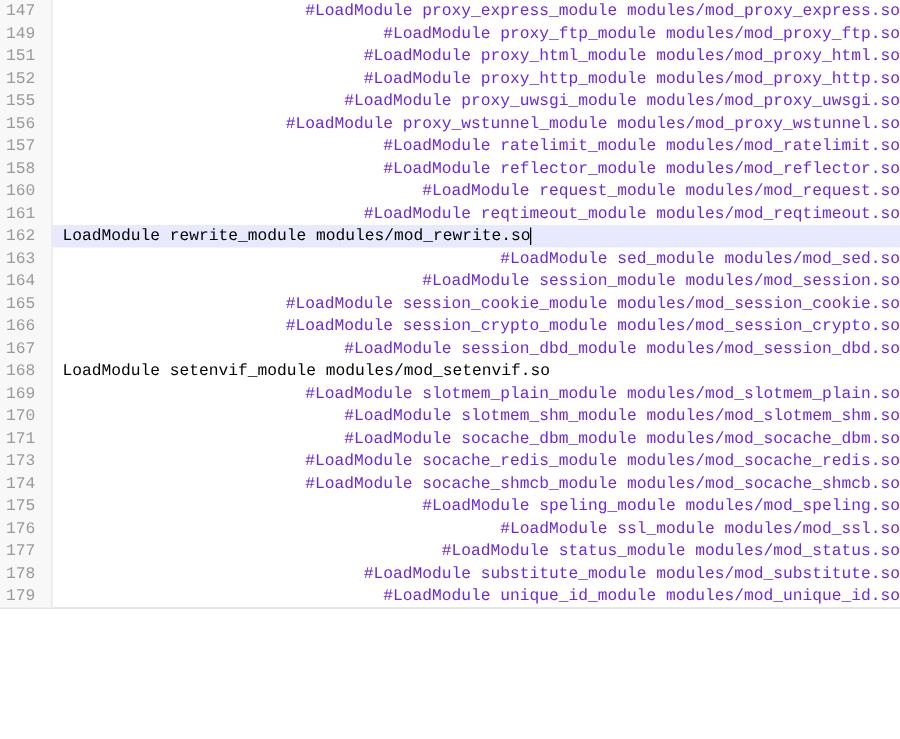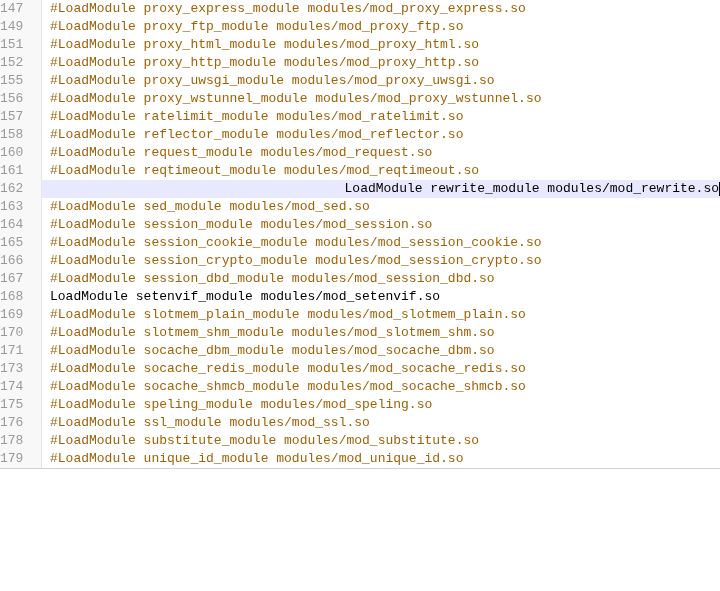--- a/index.html
+++ b/index.html
@@ -18,35 +18,35 @@
     box-sizing: border-box;
   }
   .line {
     display: flex;
     height: 18px;
     align-items: center;
   }
   .gutter {
     width: 42px;
     min-width: 42px;
-    text-align: left;
+    text-align: center;
     padding-right: 8px;
     color: #9a9a9a;
     background: #f8f8f8;
     border-right: 1px solid #e6e6e6;
     user-select: none;
     box-sizing: border-box;
   }
   .code {
     padding-left: 8px;
     white-space: pre;
     flex: 1;
   }
-  .comment { color: #a16207; }
-  .highlight { background: #e8e8ff; text-align: right; }
+  .comment { color: #6d28d9; text-align: right; }
+  .highlight { background: #e8e8ff; }
   .caret {
     display: inline-block;
     width: 1px;
     height: 14px;
     background: #000000;
     vertical-align: middle;
     margin-left: 0;
   }
   .bottom-border {
     border-bottom: 1px solid #d0d0d0;
@@ -146,20 +146,24 @@
     </div>
     <div class="line">
       <div class="gutter">175</div>
       <div class="code comment">#LoadModule speling_module modules/mod_speling.so</div>
     </div>
     <div class="line">
       <div class="gutter">176</div>
       <div class="code comment">#LoadModule ssl_module modules/mod_ssl.so</div>
     </div>
     <div class="line">
+      <div class="gutter">177</div>
+      <div class="code comment">#LoadModule status_module modules/mod_status.so</div>
+    </div>
+    <div class="line">
       <div class="gutter">178</div>
       <div class="code comment">#LoadModule substitute_module modules/mod_substitute.so</div>
     </div>
     <div class="line">
       <div class="gutter">179</div>
       <div class="code comment">#LoadModule unique_id_module modules/mod_unique_id.so</div>
     </div>
   </div>
 
 </body></html>

